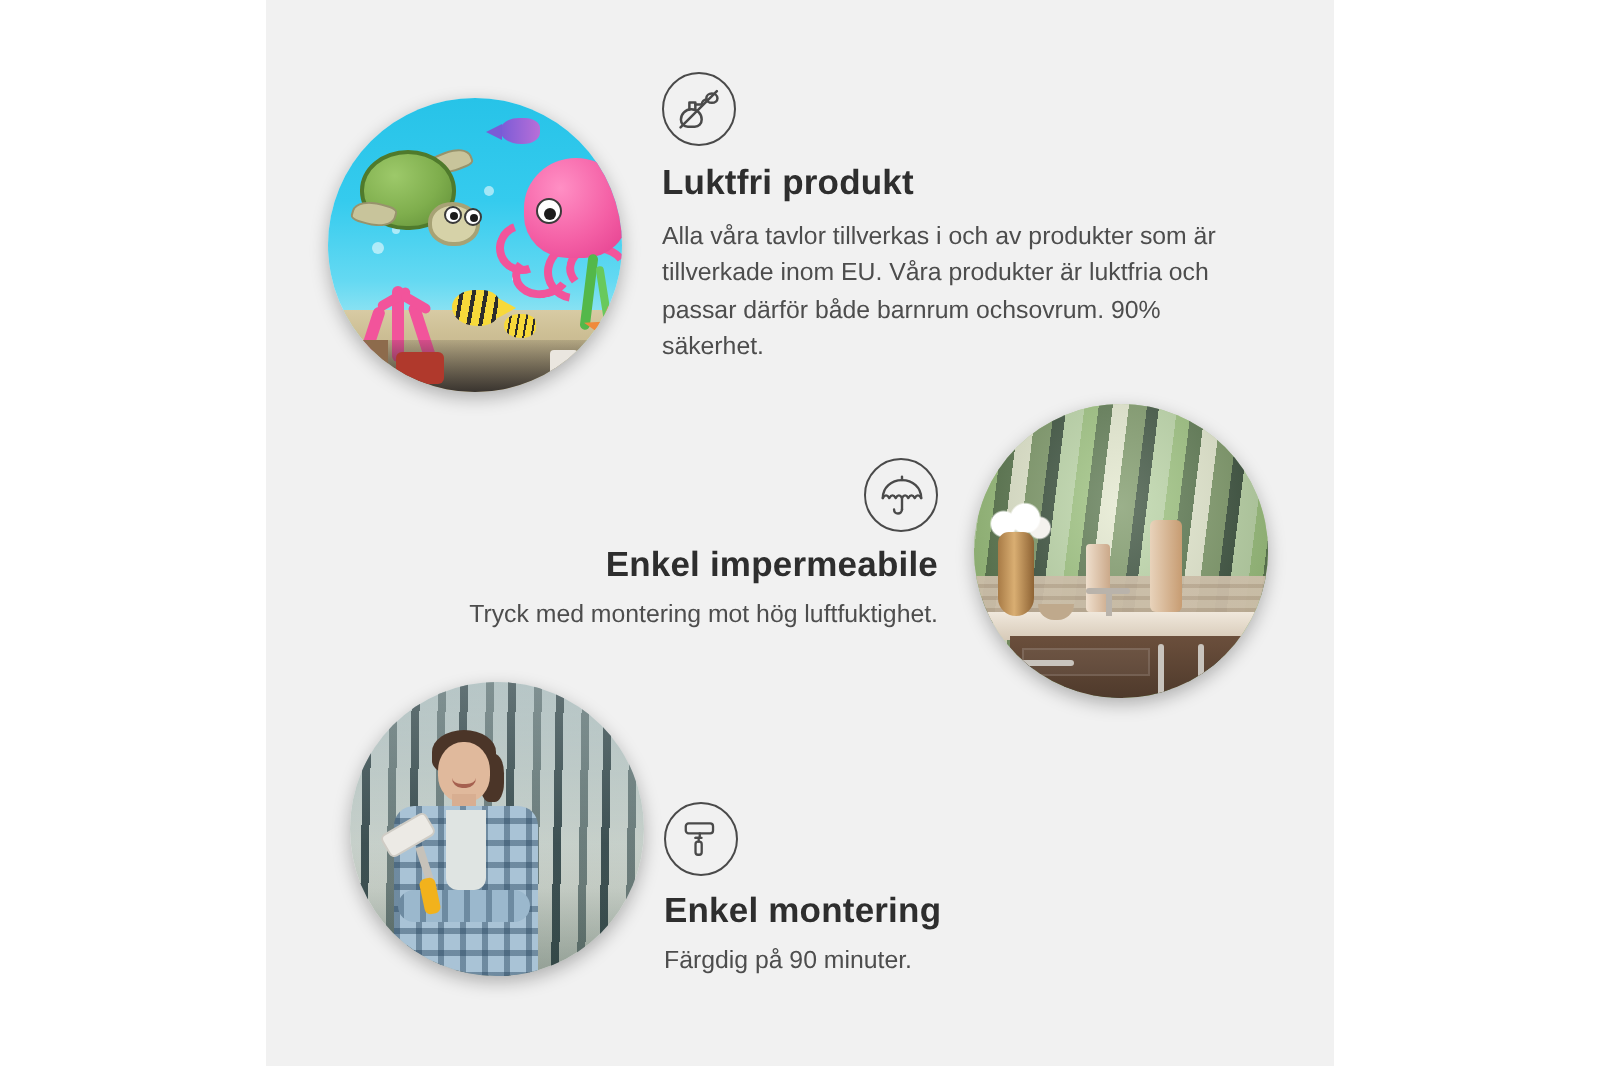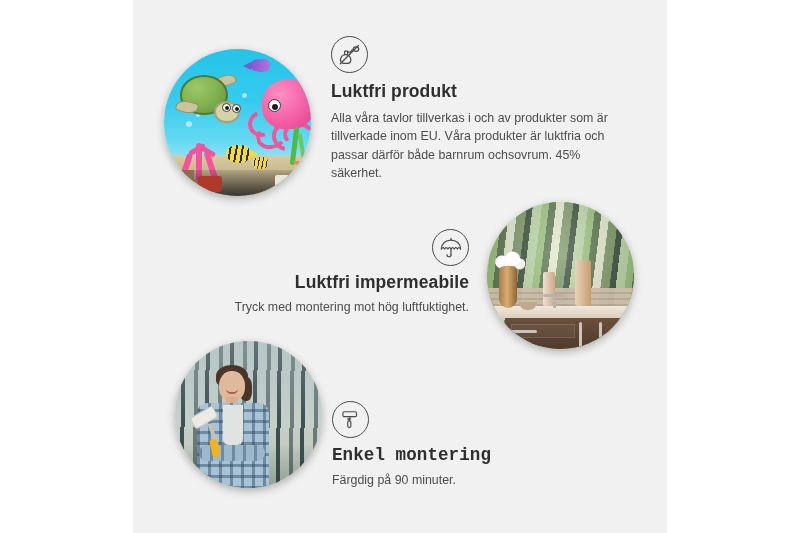--- a/index.html
+++ b/index.html
@@ -344,21 +344,21 @@
 
   
   #feature-water { left: 216px; top: 229px; width: 253px; text-align: right; }
   #feature-water .icon-circle { margin-left: auto; margin-bottom: 6px; }
   #feature-water h2 { margin-bottom: 4px; }
   #feature-water p { text-align: right; }
 
   
   #feature-mount { left: 332px; top: 401px; width: 260px; }
   #feature-mount .icon-circle { margin-bottom: 7px; }
-  #feature-mount h2 { margin-bottom: 4px; font-family: Liberation Mono, monospace; }
+  #feature-mount h2 { margin-bottom: 4px; }
 </style>
 </head>
 <body>
 
 <div id="stage">
 
   <div id="panel"></div>
 
   <div class="photo" id="photo-ocean">
     <div class="inner">
@@ -441,39 +441,39 @@
         <path d="M8 13.1V9.6h3.1v3.5"></path>
         <path d="M11.1 10.6h3.4"></path>
         <path d="M14.5 10.6c0-1.4 1.1-2.5 2.5-2.5"></path>
 
         <ellipse cx="19.7" cy="7.4" rx="2.9" ry="2.4"></ellipse>
 
         <path d="M3.4 22.6L22.3 3.7"></path>
       </svg>
     </div>
     <h2>Luktfri produkt</h2>
-    <p>Alla våra tavlor tillverkas i och av produkter som är tillverkade inom EU. Våra produkter är luktfria och passar därför både barnrum ochsovrum. 45% säkerhet.</p>
+    <p>Alla våra tavlor tillverkas i och av produkter som är tillverkade inom EU. Våra produkter är luktfria och passar därför både barnrum ochsovrum. 90% säkerhet.</p>
   </div>
 
   <div class="feature" id="feature-water">
     <div class="icon-circle">
       <svg width="24" height="24" viewBox="0 0 26 26" fill="none" stroke="#4a4a4a" stroke-width="1.3" stroke-linecap="round" stroke-linejoin="round">
 
         <path d="M2.6 14.1C2.6 8.4 7.2 4.4 13 4.4s10.4 4 10.4 9.7"></path>
 
         <path d="M2.6 14.1c1.1-1.9 2.4-1.9 3.5 0 1.1-1.9 2.4-1.9 3.5 0 1.1-1.9 2.4-1.9 3.4 0 1-1.9 2.3-1.9 3.4 0 1.1-1.9 2.4-1.9 3.5 0 1.1-1.9 2.4-1.9 3.5 0"></path>
 
         <path d="M13 14.1v6.1"></path>
 
         <path d="M13 20.2c0 1.4-1 2.3-2.2 2.3s-2.1-.9-2.1-2.2"></path>
 
         <path d="M13 4.4V2.6"></path>
       </svg>
     </div>
-    <h2>Luktfri impermeabile</h2>
+    <h2>Enkel impermeabile</h2>
     <p>Tryck med montering mot hög luftfuktighet.</p>
   </div>
 
   <div class="feature" id="feature-mount">
     <div class="icon-circle">
       <svg width="23" height="23" viewBox="0 0 26 26" fill="none" stroke="#4a4a4a" stroke-width="1.3" stroke-linecap="round" stroke-linejoin="round">
 
         <rect x="4.4" y="4.2" width="15.4" height="5.6" rx="1.6"></rect>
 
         <path d="M12.3 9.8v2.6H9.9"></path>

